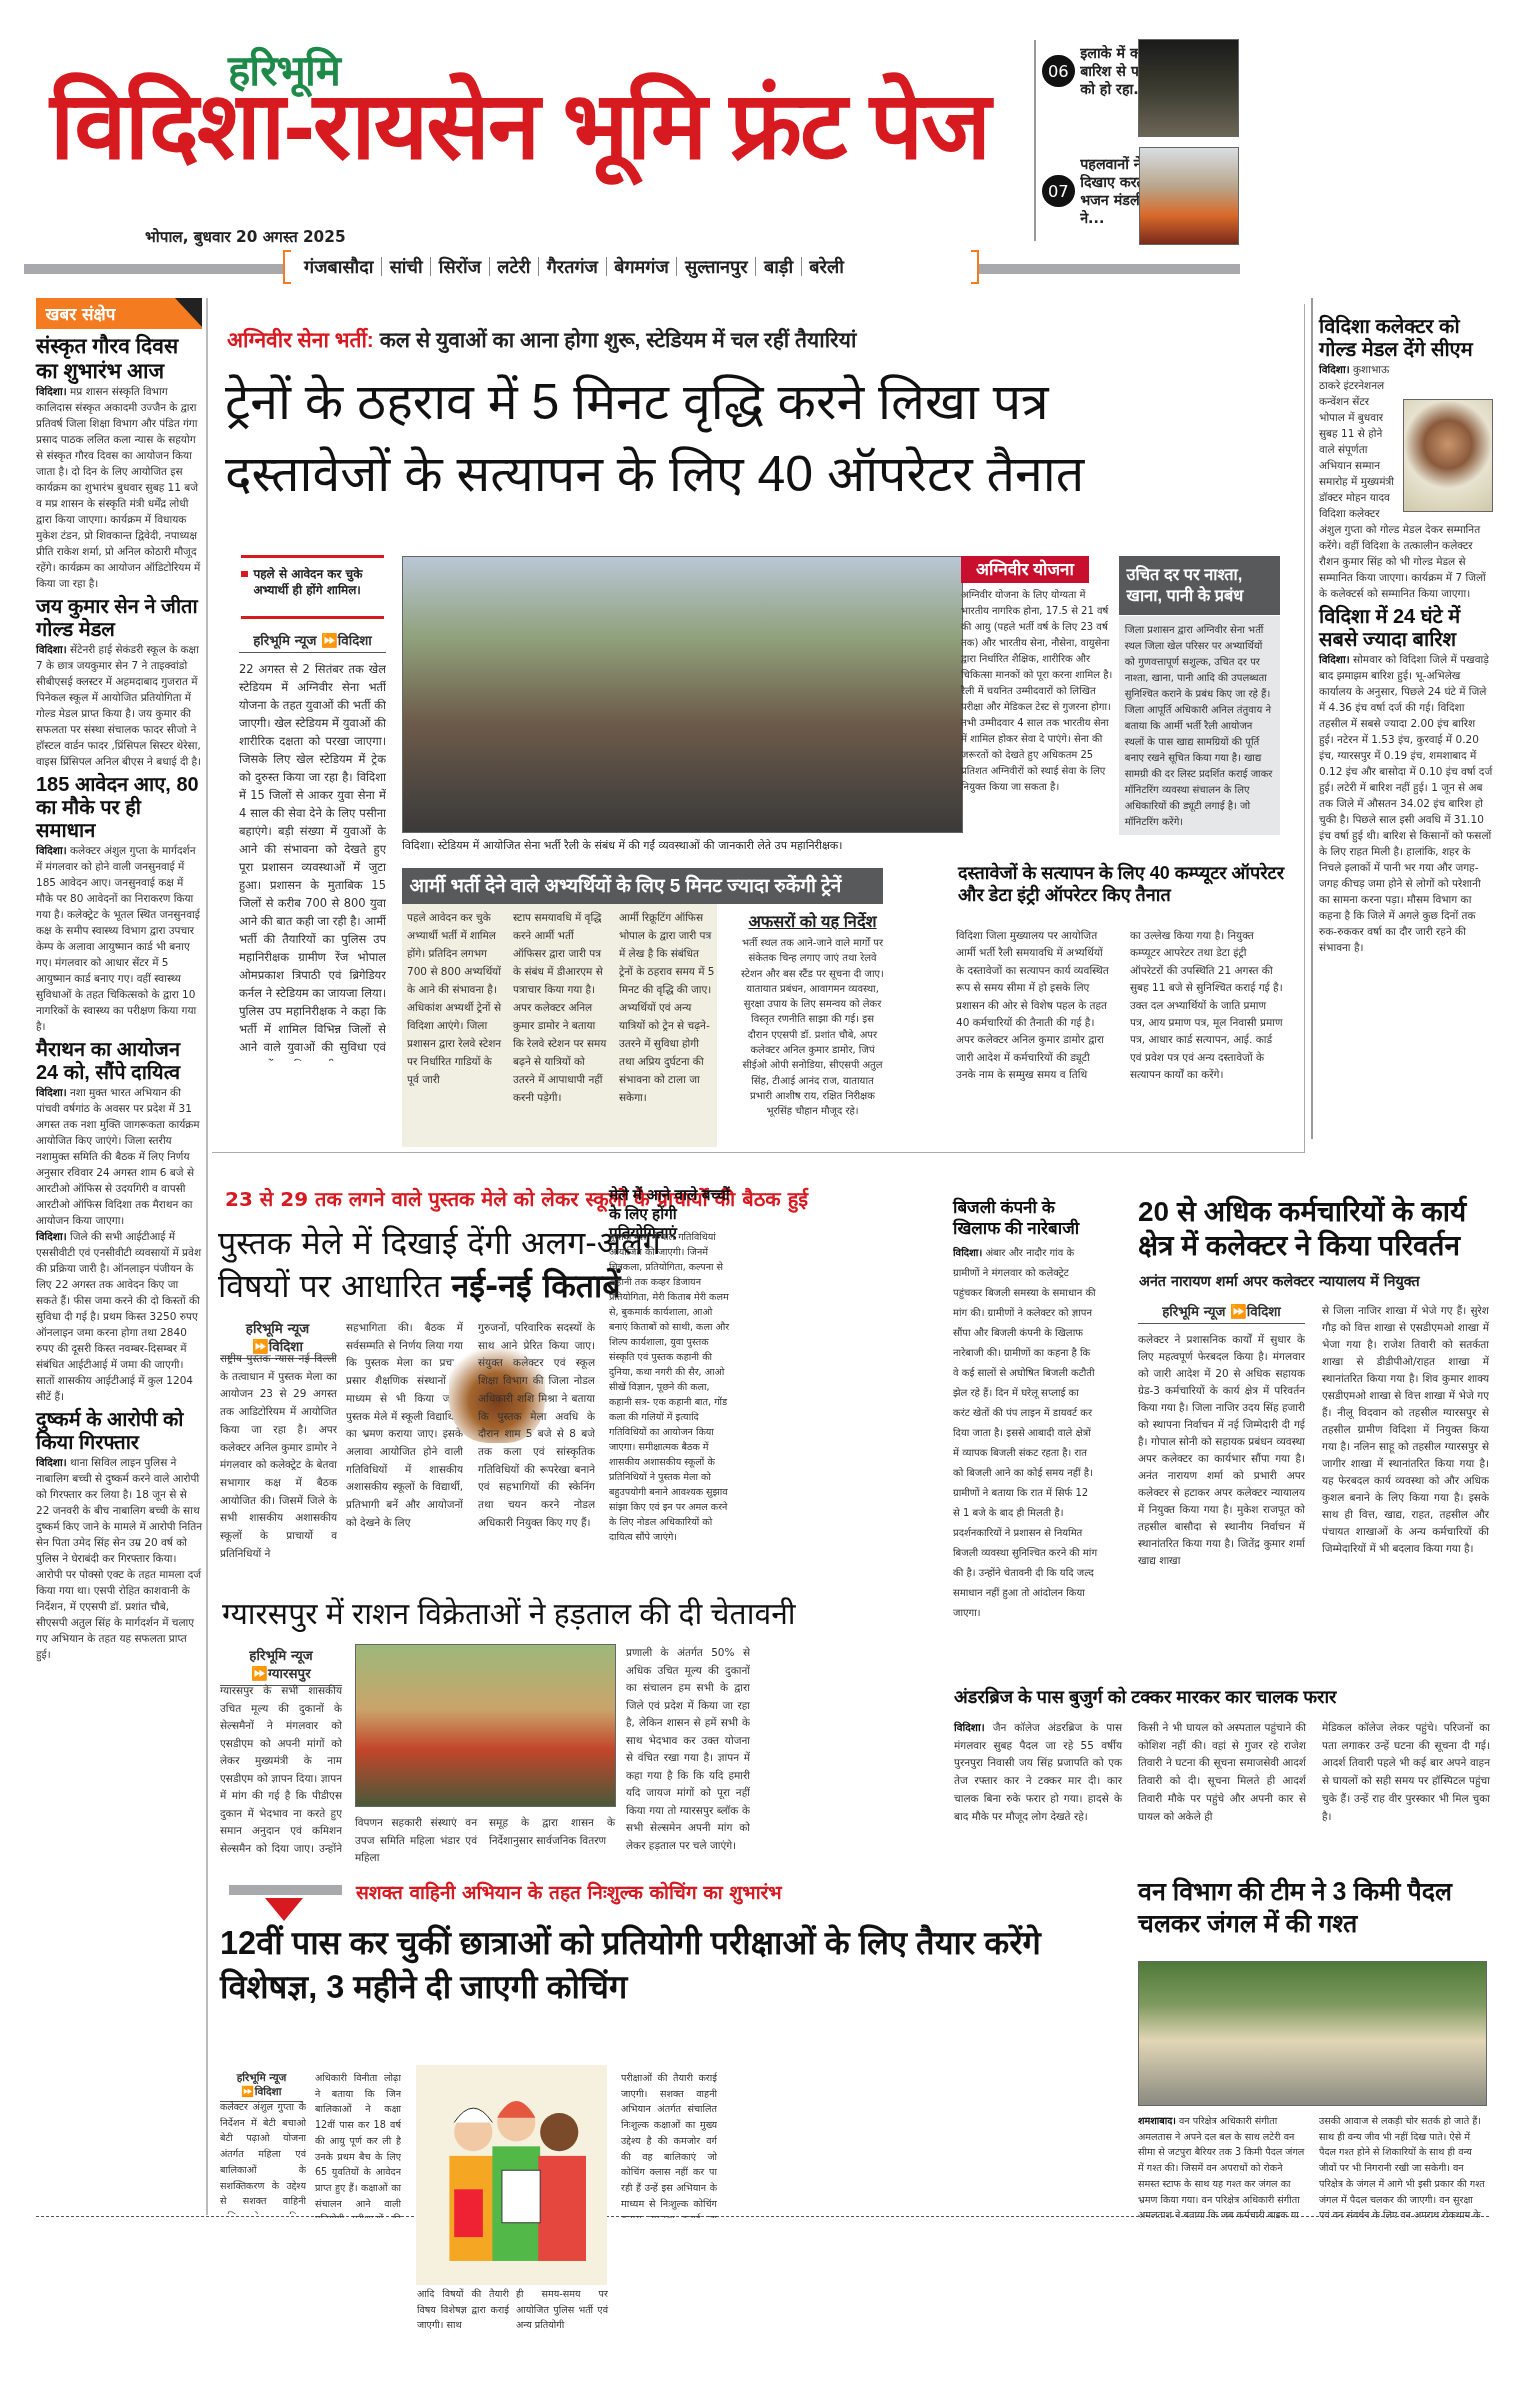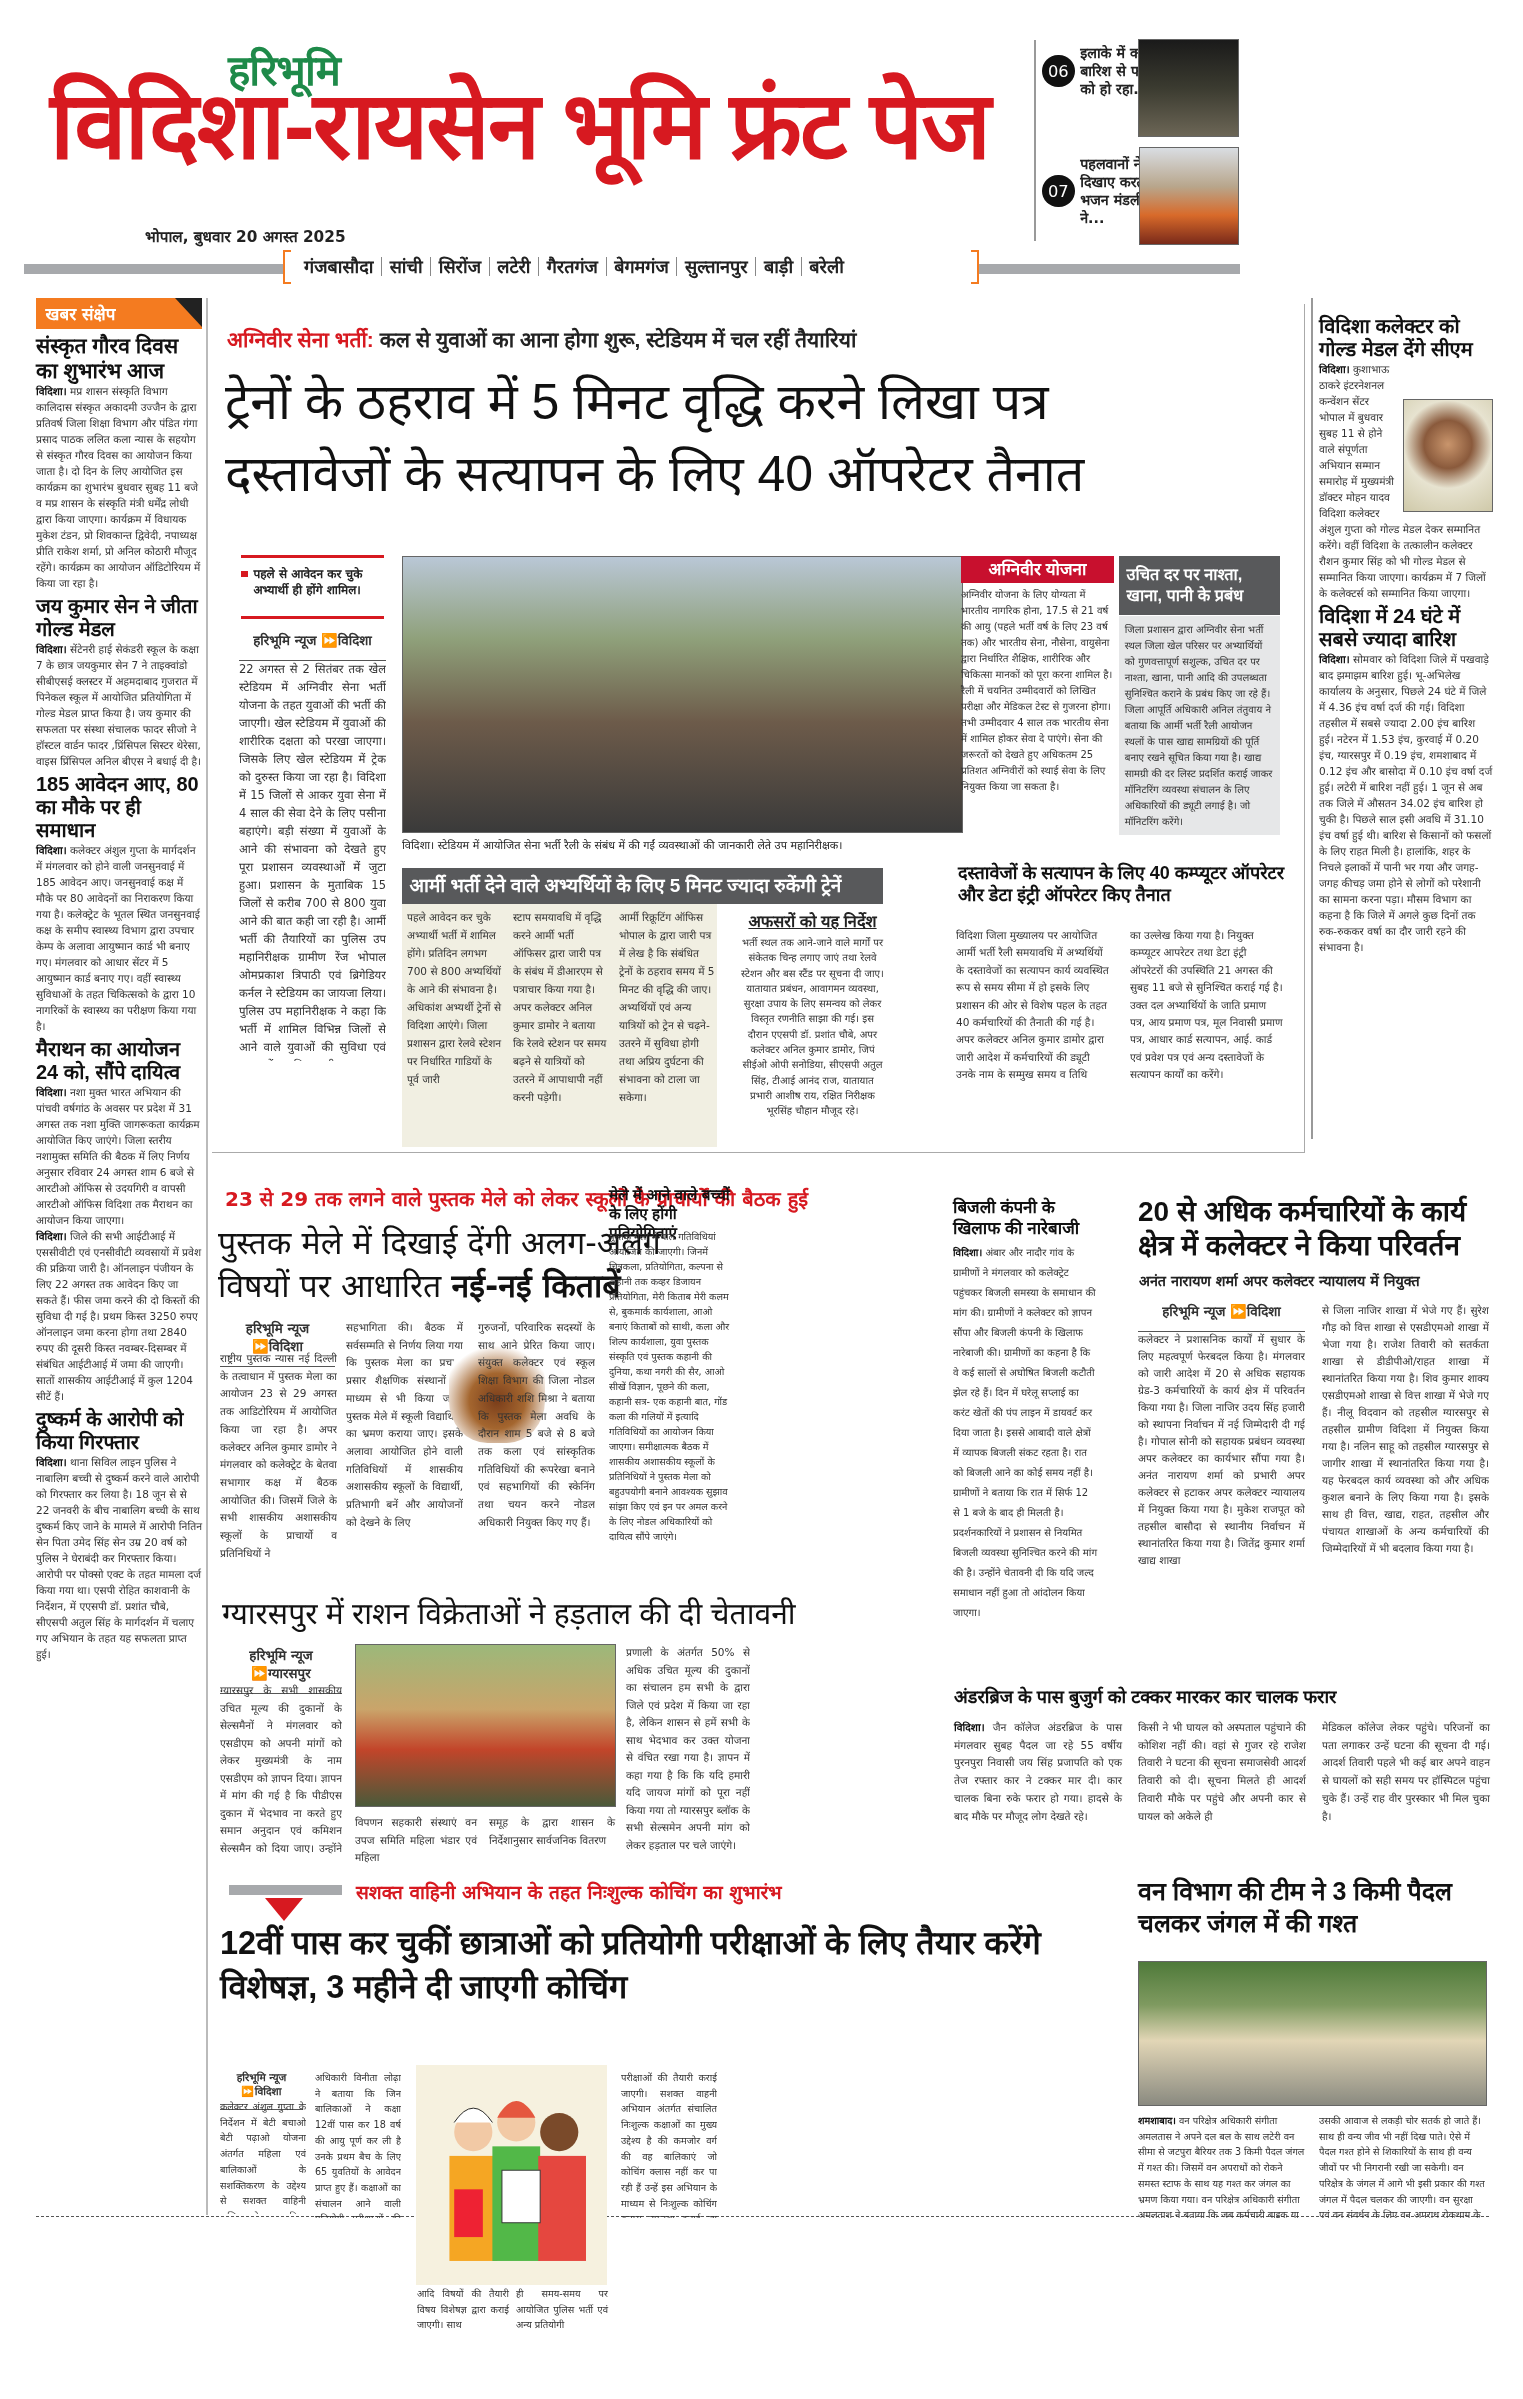--- a/index.html
+++ b/index.html
@@ -23,21 +23,21 @@
 .photo.fest{background:linear-gradient(180deg,#d9dde2,#b8a68c 40%,#d86a2a 70%,#7a2a1a)}
 .photo.people{background:linear-gradient(180deg,#b9c7d6 0%,#8fa07a 30%,#6d5b4a 60%,#3a3a3a)}
 .photo.crowd{background:linear-gradient(180deg,#9cb87a 0%,#caa46a 40%,#c2452a 65%,#4a5a3a)}
 .photo.forest{background:linear-gradient(180deg,#4f7a3a 0%,#7f9a60 30%,#e2d6b6 55%,#8a8a80)}
 .photo.face{background:radial-gradient(circle at 50% 40%,#c9956c 0,#8a5a3c 30%,#e7e3d0 55%,#cfc9a9)}
 .photo.books{background:radial-gradient(circle at 50% 60%,#7a3d1a 0,#a4662f 35%,#fff 70%)}
 .photo.illus{background:#f6f1df;border:none}
 .brief-tag{background:#f47b20;color:#fff;font-weight:bold;font-size:17px;padding:3.8px 9.6px;position:relative}
 .brief-tag:after{content:"";position:absolute;right:0;top:0;border-left:27px solid transparent;border-top:29px solid #222}
 .h-small{font-family:"Liberation Sans",sans-serif;font-weight:bold;font-size:20px;line-height:23px;color:#111;margin-top:4px}
-.byline{font-size:13.4px;font-weight:bold;color:#333;border-bottom:1.9px solid #555;padding-bottom:11px;text-align:center}
+.byline{font-size:13.4px;font-weight:bold;color:#333;border-bottom:1.9px solid #555;padding-bottom:3px;text-align:center}
 .dark-box{background:#58595b;color:#fff;font-family:"Liberation Sans",sans-serif;font-weight:bold}
 .red-box{background:#c8102e;color:#fff;font-family:"Liberation Sans",sans-serif;font-weight:bold;text-align:center}
 .beige{background:#f1efe2}
 .grey-bg{background:#e6e7e8}
 .vline{background:#bbb;width:1.9px}
 .dash{border-top:1.9px dashed #555}
 .caption{font-size:11px;color:#222}
 </style>
 </head>
 <body>
@@ -113,21 +113,21 @@
 </div>
 <div class="abs" style="left:241px;top:616px;width:143px;height:2.9px;background:#d71920"></div>
 <div class="abs byline" style="left:239px;top:631px;width:147px">
   <span>हरिभूमि न्यूज</span> <span>⏩</span><span>विदिशा</span>
 </div>
 <div class="abs txt" style="left:239px;top:660px;width:147px;height:401px;overflow:hidden;font-size:11.5px;line-height:18px">22 अगस्त से 2 सितंबर तक खेल स्टेडियम में अग्निवीर सेना भर्ती योजना के तहत युवाओं की भर्ती की जाएगी। खेल स्टेडियम में युवाओं की शारीरिक दक्षता को परखा जाएगा। जिसके लिए खेल स्टेडियम में ट्रेक को दुरुस्त किया जा रहा है। विदिशा में 15 जिलों से आकर युवा सेना में 4 साल की सेवा देने के लिए पसीना बहाएंगे। बड़ी संख्या में युवाओं के आने की संभावना को देखते हुए पूरा प्रशासन व्यवस्थाओं में जुटा हुआ। प्रशासन के मुताबिक 15 जिलों से करीब 700 से 800 युवा आने की बात कही जा रही है। आर्मी भर्ती की तैयारियों का पुलिस उप महानिरीक्षक ग्रामीण रेंज भोपाल ओमप्रकाश त्रिपाठी एवं ब्रिगेडियर कर्नल ने स्टेडियम का जायजा लिया। पुलिस उप महानिरीक्षक ने कहा कि भर्ती में शामिल विभिन्न जिलों से आने वाले युवाओं की सुविधा एवं सुरक्षा में प्राथमिकता दी जाए।</div>
 
 <div class="abs photo people" style="left:402px;top:556px;width:561px;height:277px"></div>
 <div class="abs caption" style="left:402px;top:837px;width:564px;white-space:nowrap;overflow:hidden">विदिशा। स्टेडियम में आयोजित सेना भर्ती रैली के संबंध में की गईं व्यवस्थाओं की जानकारी लेते उप महानिरीक्षक।</div>
 
-<div class="abs red-box" style="left:961px;top:556px;width:153px;height:27px;font-size:17px;line-height:27px">अग्निवीर योजना</div>
+<div class="abs red-box" style="left:961px;top:556px;width:128px;height:27px;font-size:17px;line-height:27px">अग्निवीर योजना</div>
 <div class="abs txt" style="left:961px;top:587px;width:153px;font-size:10px;line-height:16px;text-align:left">अग्निवीर योजना के लिए योग्यता में भारतीय नागरिक होना, 17.5 से 21 वर्ष की आयु (पहले भर्ती वर्ष के लिए 23 वर्ष तक) और भारतीय सेना, नौसेना, वायुसेना द्वारा निर्धारित शैक्षिक, शारीरिक और चिकित्सा मानकों को पूरा करना शामिल है। रैली में चयनित उम्मीदवारों को लिखित परीक्षा और मेडिकल टेस्ट से गुजरना होगा। तभी उम्मीदवार 4 साल तक भारतीय सेना में शामिल होकर सेवा दे पाएंगे। सेना की जरूरतों को देखते हुए अधिकतम 25 प्रतिशत अग्निवीरों को स्थाई सेवा के लिए नियुक्त किया जा सकता है।</div>
 
 <div class="abs dark-box" style="left:1119px;top:556px;width:161px;height:59px;font-size:16.3px;line-height:21px;padding:7.6px 7.6px">उचित दर पर नाश्ता, खाना, पानी के प्रबंध</div>
 <div class="abs grey-bg txt" style="left:1119px;top:616px;width:161px;padding:5.7px 5.7px;font-size:10px;line-height:16px;text-align:left">जिला प्रशासन द्वारा अग्निवीर सेना भर्ती स्थल जिला खेल परिसर पर अभ्यार्थियों को गुणवत्तापूर्ण सशुल्क, उचित दर पर नाश्ता, खाना, पानी आदि की उपलब्धता सुनिश्चित कराने के प्रबंध किए जा रहे हैं। जिला आपूर्ति अधिकारी अनिल तंतुवाय ने बताया कि आर्मी भर्ती रैली आयोजन स्थलों के पास खाद्य सामग्रियों की पूर्ति बनाए रखने सूचित किया गया है। खाद्य सामग्री की दर लिस्ट प्रदर्शित कराई जाकर मॉनिटरिंग व्यवस्था संचालन के लिए अधिकारियों की ड्यूटी लगाई है। जो मॉनिटरिंग करेंगे।</div>
 
 <div class="abs dark-box" style="left:402px;top:868px;width:481px;height:36px;font-size:19px;line-height:36px;padding-left:7.6px;white-space:nowrap;overflow:hidden">आर्मी भर्ती देने वाले अभ्यर्थियों के लिए 5 मिनट ज्यादा रुकेंगी ट्रेनें</div>
 <div class="abs beige" style="left:402px;top:904px;width:315px;height:243px"></div>
 <div class="abs txt" style="left:407px;top:908px;width:96px;font-size:10.5px;line-height:18px;text-align:left">पहले आवेदन कर चुके अभ्यार्थी भर्ती में शामिल होंगे। प्रतिदिन लगभग 700 से 800 अभ्यर्थियों के आने की संभावना है। अधिकांश अभ्यर्थी ट्रेनों से विदिशा आएंगे। जिला प्रशासन द्वारा रेलवे स्टेशन पर निर्धारित गाडियों के पूर्व जारी</div>
 <div class="abs txt" style="left:513px;top:908px;width:96px;font-size:10.5px;line-height:18px;text-align:left">स्टाप समयावधि में वृद्धि करने आर्मी भर्ती ऑफिसर द्वारा जारी पत्र के संबंध में डीआरएम से पत्राचार किया गया है। अपर कलेक्टर अनिल कुमार डामोर ने बताया कि रेलवे स्टेशन पर समय बढ़ने से यात्रियों को उतरने में आपाधापी नहीं करनी पड़ेगी।</div>
 <div class="abs txt" style="left:619px;top:908px;width:96px;font-size:10.5px;line-height:18px;text-align:left">आर्मी रिक्रूटिंग ऑफिस भोपाल के द्वारा जारी पत्र में लेख है कि संबंधित ट्रेनों के ठहराव समय में 5 मिनट की वृद्धि की जाए। अभ्यर्थियों एवं अन्य यात्रियों को ट्रेन से चढ़ने-उतरने में सुविधा होगी तथा अप्रिय दुर्घटना की संभावना को टाला जा सकेगा।</div>

